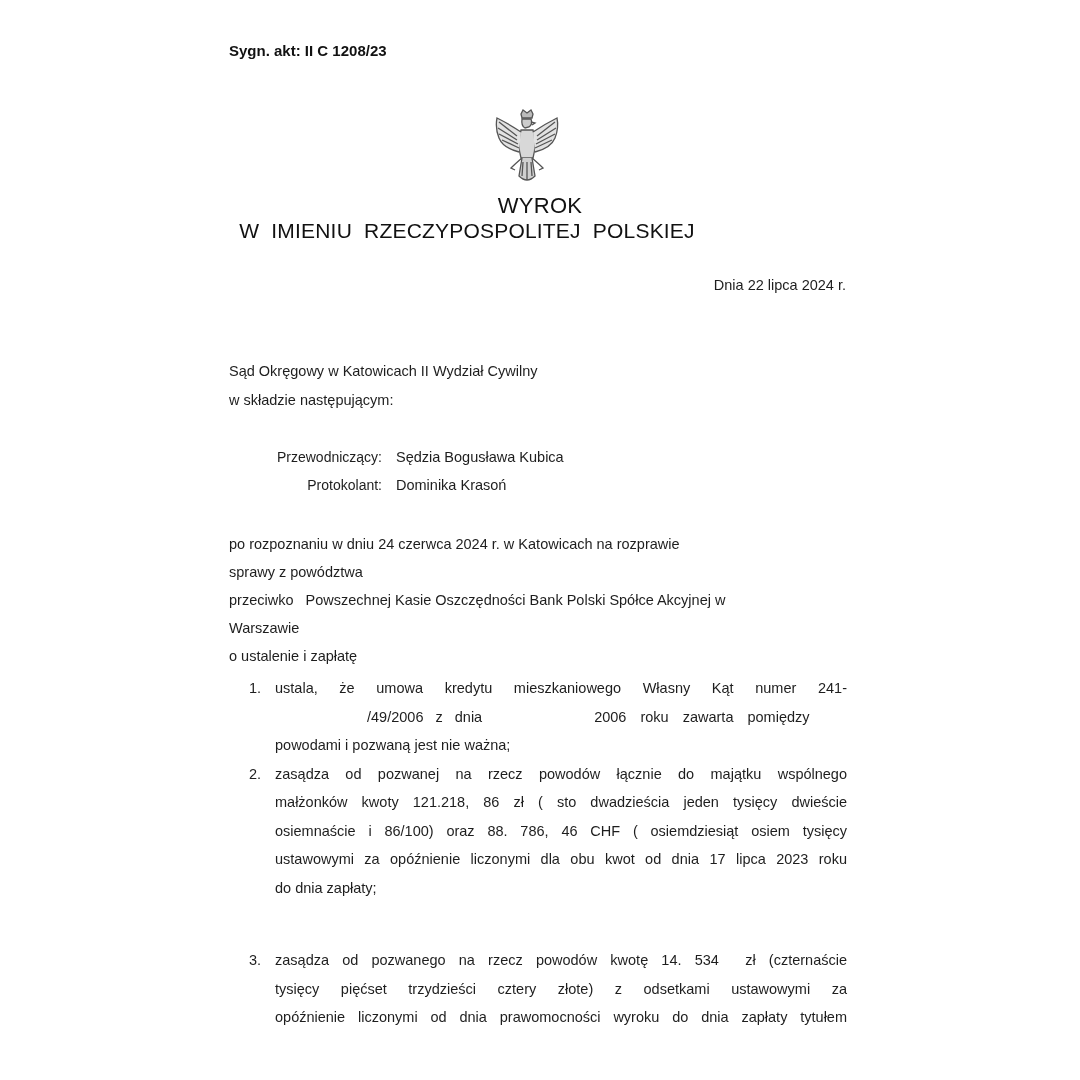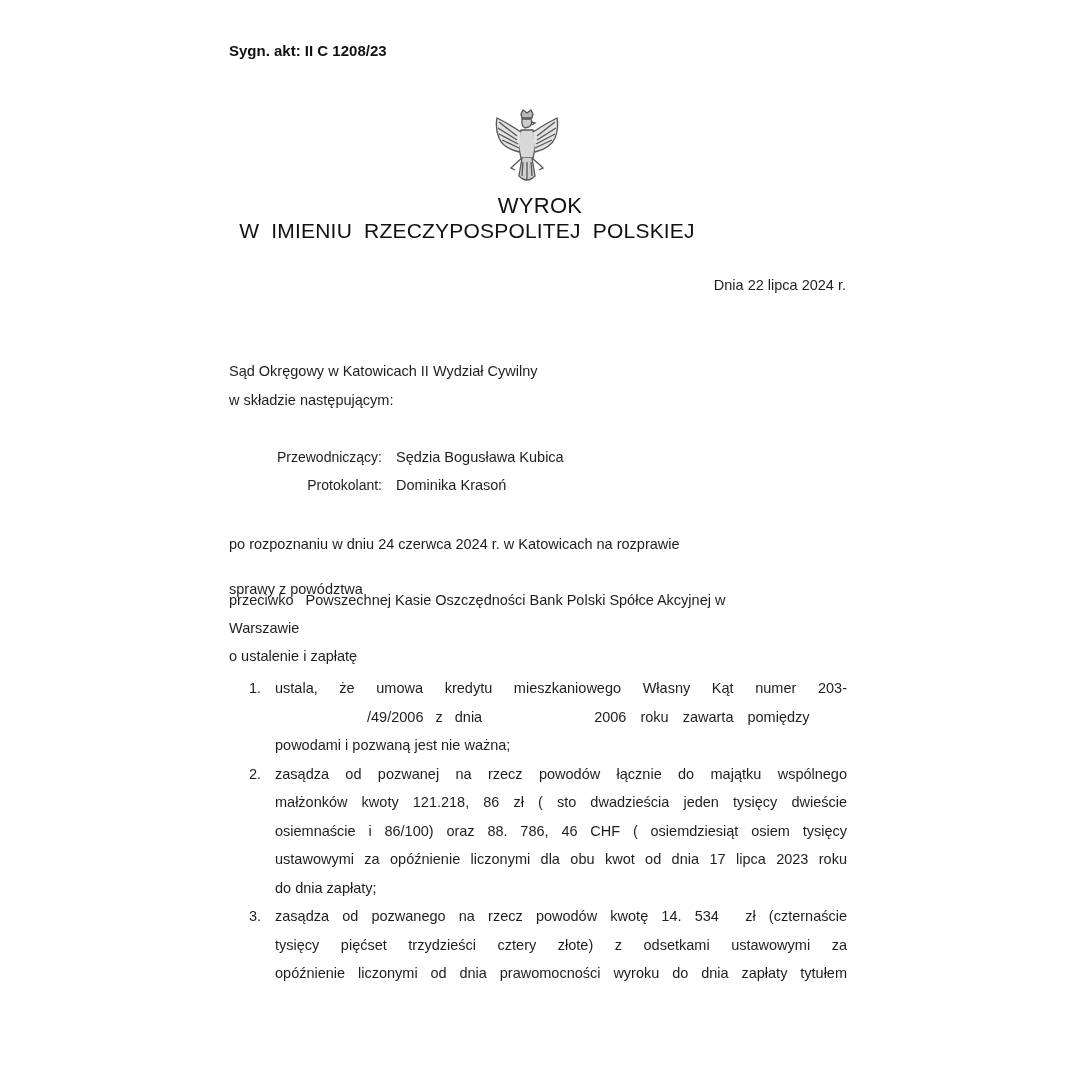--- a/index.html
+++ b/index.html
@@ -57,39 +57,39 @@
 
 <div class="abs p" style="top:363px;">Sąd Okręgowy w Katowicach II Wydział Cywilny</div>
 <div class="abs p" style="top:392px;">w składzie następującym:</div>
 
 <div class="abs lbl" style="left:230px; top:449px;">Przewodniczący:</div>
 <div class="abs val" style="top:449px;">Sędzia Bogusława Kubica</div>
 <div class="abs lbl" style="left:230px; top:477px;">Protokolant:</div>
 <div class="abs val" style="top:477px;">Dominika Krasoń</div>
 
 <div class="abs p" style="top:536px;">po rozpoznaniu w dniu 24 czerwca 2024 r. w Katowicach na rozprawie</div>
-<div class="abs p" style="top:581px;">sprawy z powództwa</div>
+<div class="abs p" style="top:564px;">sprawy z powództwa</div>
 <div class="abs p" style="top:592px; white-space:pre;">przeciwko   Powszechnej Kasie Oszczędności Bank Polski Spółce Akcyjnej w</div>
 <div class="abs p" style="top:620px;">Warszawie</div>
 <div class="abs p" style="top:648px;">o ustalenie i zapłatę</div>
 
 <div class="list">
   <div class="li">
     <span class="num">1.</span>
-    <span class="line">ustala, że umowa kredytu mieszkaniowego Własny Kąt numer 203-</span>
+    <span class="line">ustala, że umowa kredytu mieszkaniowego Własny Kąt numer 241-</span>
     <span class="line" style="text-align-last:auto; text-align:left;"><span class="gap1"></span><span style="word-spacing:8px;">/49/2006 z dnia</span><span class="gap2"></span><span style="word-spacing:10px;">2006 roku zawarta pomiędzy</span></span>
     <span class="line last">powodami i pozwaną jest nie ważna;</span>
   </div>
   <div class="li">
     <span class="num">2.</span>
     <span class="line">zasądza od pozwanej na rzecz powodów łącznie do majątku wspólnego</span>
     <span class="line">małżonków kwoty 121.218, 86 zł ( sto dwadzieścia jeden tysięcy dwieście</span>
     <span class="line">osiemnaście i 86/100) oraz 88. 786, 46 CHF ( osiemdziesiąt osiem tysięcy</span>
     <span class="line">ustawowymi za opóźnienie liczonymi dla obu kwot od dnia 17 lipca 2023 roku</span>
     <span class="line last">do dnia zapłaty;</span>
   </div>
   <div class="li">
     <span class="num">3.</span>
-    <span class="line" style="white-space:pre;">zasądza od pozwanego na rzecz powodów kwotę 14. 534  zł (czternaście</span>
+    <span class="line" style="white-space:pre;margin-top:44px;">zasądza od pozwanego na rzecz powodów kwotę 14. 534  zł (czternaście</span>
     <span class="line">tysięcy pięćset trzydzieści cztery złote) z odsetkami ustawowymi za</span>
     <span class="line">opóźnienie liczonymi od dnia prawomocności wyroku do dnia zapłaty tytułem</span>
   </div>
 </div>
 
 </body></html>

